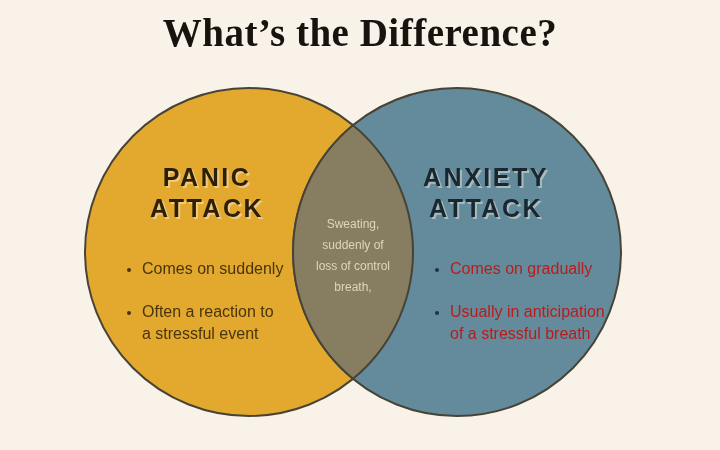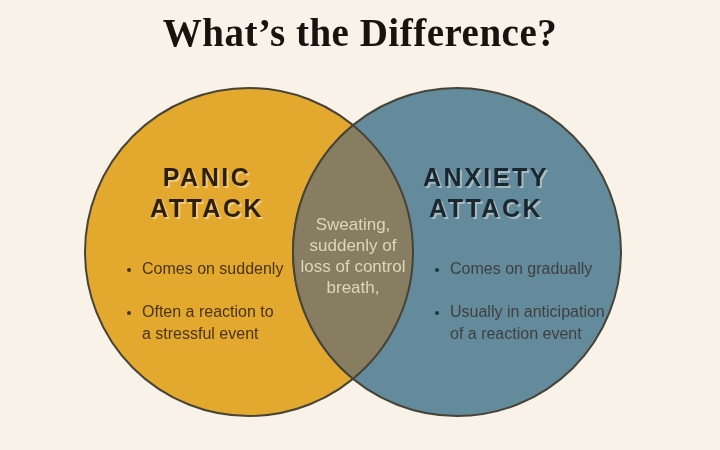--- a/index.html
+++ b/index.html
@@ -48,31 +48,31 @@
   ul.bullets {
     position: absolute;
     margin: 0;
     padding: 0 0 0 20px;
     font-size: 16px;
     line-height: 22.5px;
     list-style: disc outside;
   }
   ul.bullets li { margin-bottom: 5px; white-space: pre-line; margin-top: 20px; }
   ul.bullets.panic   { left: 122px; top: 238px; width: 160px; color: #49350b; }
-  ul.bullets.anxiety { left: 430px; top: 238px; width: 178px; color: #404040; }
+  ul.bullets.anxiety { left: 430px; top: 238px; width: 178px; color: #b91c1c; }
   ul.bullets.panic   li::marker { color: #49350b; font-size: 14px; }
   ul.bullets.anxiety li::marker { color: #20333d; font-size: 14px; }
 
   .overlap-text {
     position: absolute;
     left: 283px;
     top: 214px;
     width: 140px;
     text-align: center;
-    font-size: 17px;
+    font-size: 12px;
     line-height: 21px;
     color: #ddd6bd;
   }
 </style>
 </head>
 <body>
 
 <div class="stage">
 
   <div class="page-title">What’s the Difference?</div>
@@ -102,16 +102,16 @@
   </div>
 
   <div class="heading anxiety">
     <div>ANXIETY</div>
     <div>ATTACK</div>
   </div>
 
   <ul class="bullets anxiety">
     <li>Comes on gradually</li>
     <li>Usually in anticipation
-of a reaction event</li>
+of a stressful breath</li>
   </ul>
 
 </div>
 
 </body></html>

